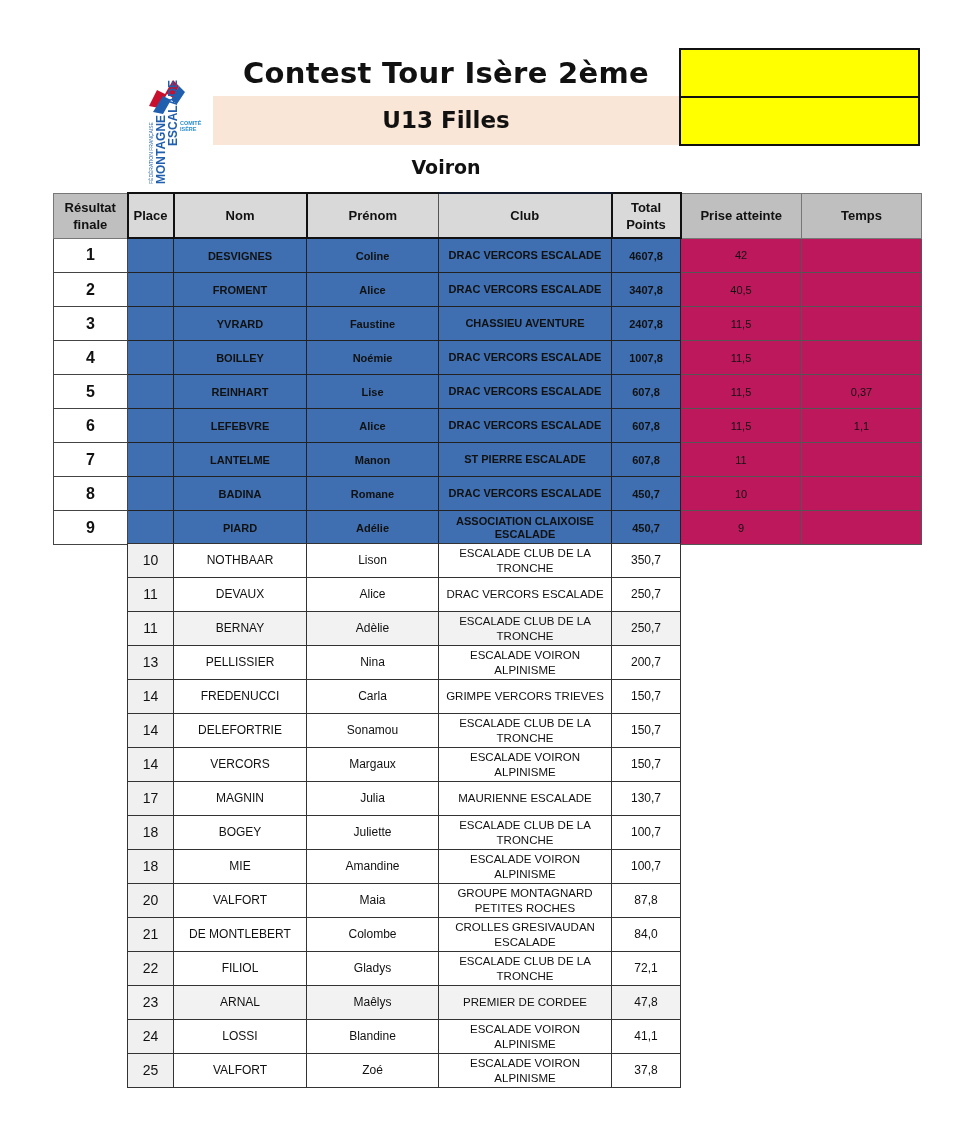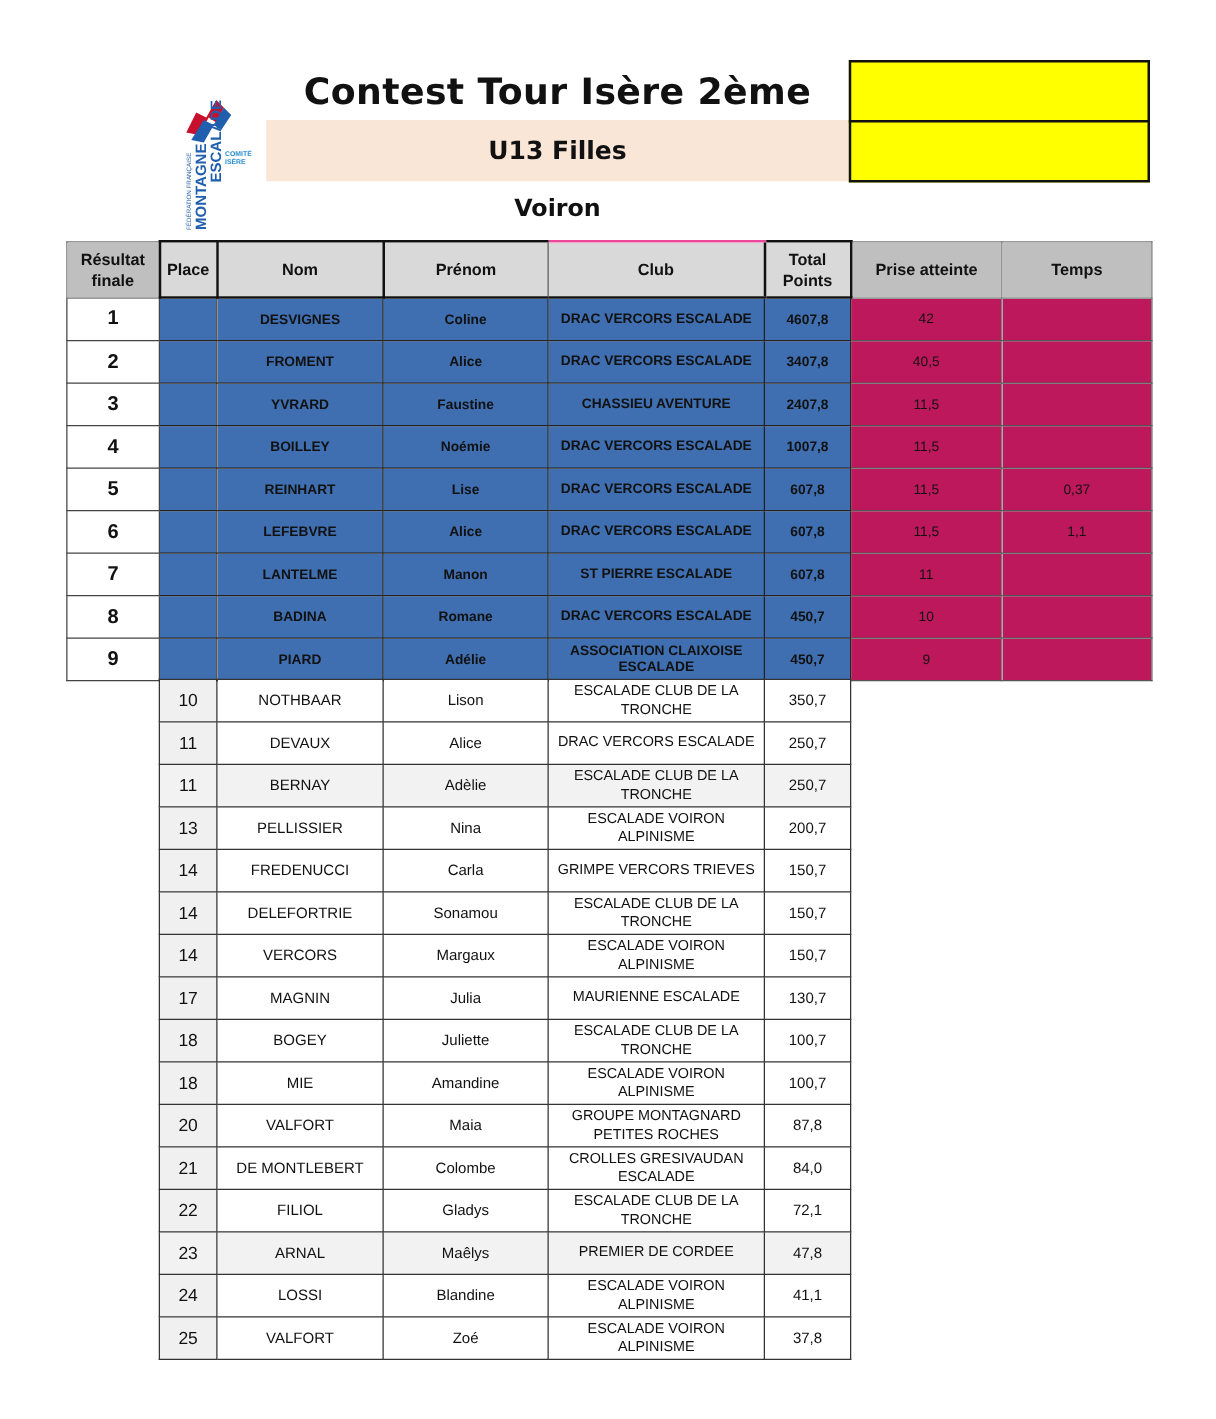--- a/index.html
+++ b/index.html
@@ -4,21 +4,21 @@
 <style>
   html, body { margin: 0; padding: 0; background: #ffffff; }
   body { width: 973px; height: 1135px; position: relative; overflow: hidden;
          font-family: "Liberation Sans", sans-serif; color: #111; }
   .logo { position: absolute; left: 143px; top: 46px; width: 70px; height: 140px; }
   .title { position: absolute; left: 213px; top: 52px; width: 466px; height: 42px;
            font-family: "DejaVu Sans", sans-serif; font-weight: bold; font-size: 29px;
            text-align: center; line-height: 42px; letter-spacing: 0.3px; }
   .subtitle { position: absolute; left: 213px; top: 96px; width: 466px; height: 49px;
               background: #fae6d6; font-family: "DejaVu Sans", sans-serif; font-weight: bold;
-              font-size: 20px; text-align: center; line-height: 49px; }
+              font-size: 23px; text-align: center; line-height: 49px; }
   .location { position: absolute; left: 213px; top: 150px; width: 466px; height: 34px;
               font-family: "DejaVu Sans", sans-serif; font-weight: bold; font-size: 19px;
               text-align: center; line-height: 34px; }
   .yellow { position: absolute; left: 679px; width: 241px; background: #ffff00;
             border: 2px solid #111; box-sizing: border-box; }
   .y1 { top: 48px; height: 50px; }
   .y2 { top: 96px; height: 50px; }
 
   table { position: absolute; border-collapse: collapse; table-layout: fixed;
           font-family: "Liberation Sans", sans-serif; }
@@ -72,21 +72,21 @@
       <col style="width:69px">
       <col style="width:121px">
       <col style="width:120px">
   </colgroup>
   <thead>
     <tr>
       <th class="gray2"><span>Résultat</span><br><span>finale</span></th>
       <th class="thick">Place</th>
       <th class="thick">Nom</th>
       <th style="border-top:2px solid #111;border-bottom:2px solid #111;">Prénom</th>
-      <th style="border-top:2px solid #ec4899;border-bottom:2px solid #111;margin-top:28px;">Club</th>
+      <th style="border-top:2px solid #0f172a;border-bottom:2px solid #111;margin-top:28px;">Club</th>
       <th class="thick"><span>Total</span><br><span>Points</span></th>
       <th class="gray2">Prise atteinte</th>
       <th class="gray2">Temps</th>
     </tr>
   </thead>
   <tbody id="finalists-body">
       <tr>
         <td class="res">1</td>
         <td class="blue"></td>
         <td class="blue">DESVIGNES</td>

